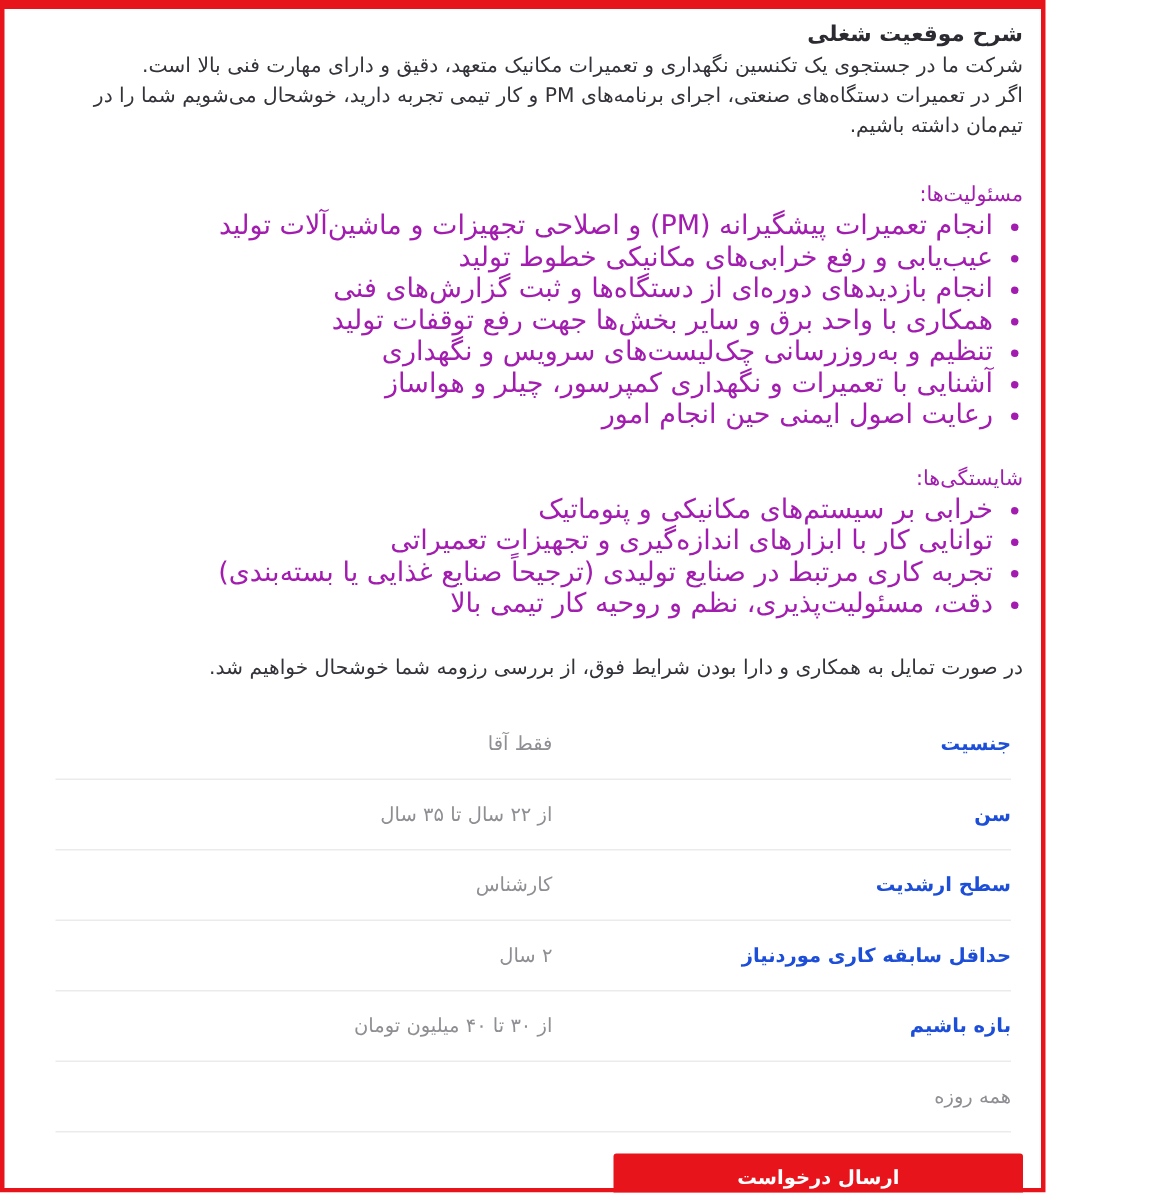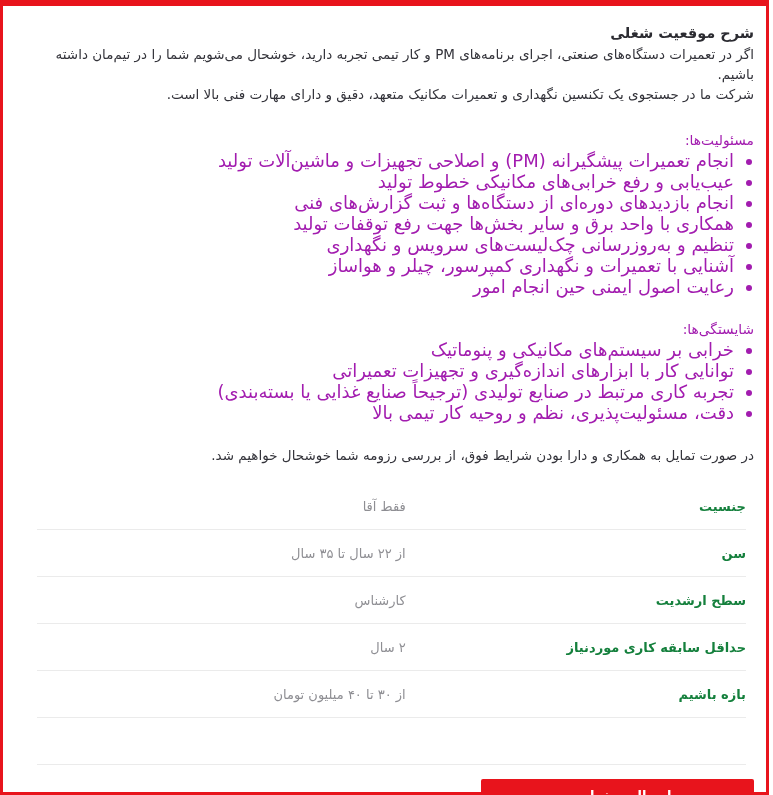--- a/index.html
+++ b/index.html
@@ -2,25 +2,25 @@
 <html lang="fa"><head>
 <meta charset="utf-8">
 <style>
   * { box-sizing: border-box; margin: 0; padding: 0; }
   html, body { background: #ffffff; }
   body {
     font-family: "DejaVu Sans", sans-serif;
     width: 773px; height: 795px; overflow: hidden;
   }
   .page {
-    width: 769px; height: 795px;
+    width: 697px; height: 795px;
     background: #ffffff;
     border: 3px solid #e8141c;
     border-top-width: 6px;
-    padding: 16px 12px 6px 34px;
+    padding: 6px 12px 6px 34px;
     direction: rtl;
     text-align: right;
     color: #33333a;
   }
   .page-title {
     font-size: 14.5px; font-weight: 700; color: #2b2b31;
     line-height: 22px;
   }
   .intro-line {
     font-size: 13.5px; line-height: 20px; color: #33333a;
@@ -44,21 +44,21 @@
     margin-bottom: 18px;
   }
   .details { padding-right: 0; padding-left: 0; margin-right: 8px; }
   .detail-row {
     display: flex; align-items: center;
     height: 47px;
     border-bottom: 1px solid #ebebeb;
   }
   .detail-label {
     flex: 0 0 48%;
-    font-size: 13px; font-weight: 700; color: #15803d;
+    font-size: 13px; font-weight: 700; color: #1d4ed8;
   }
   .detail-value {
     flex: 1;
     font-size: 13px; color: #8e8e93;
   }
   .button-row {
     margin-top: 14px;
     display: flex; justify-content: flex-start;
   }
   .submit-button {
@@ -74,22 +74,22 @@
   }
 </style>
 </head>
 <body>
 
 <div class="page">
 
   <h1 class="page-title">شرح موقعیت شغلی</h1>
 
   <div class="intro">
+    <div class="intro-line">شرکت ما در جستجوی یک تکنسین نگهداری و تعمیرات مکانیک متعهد، دقیق و دارای مهارت فنی بالا است.</div>
     <div class="intro-line">اگر در تعمیرات دستگاه‌های صنعتی، اجرای برنامه‌های PM و کار تیمی تجربه دارید، خوشحال می‌شویم شما را در تیم‌مان داشته باشیم.</div>
-    <div class="intro-line">شرکت ما در جستجوی یک تکنسین نگهداری و تعمیرات مکانیک متعهد، دقیق و دارای مهارت فنی بالا است.</div>
   </div>
 
   <div class="section">
     <div class="section-heading">مسئولیت‌ها:</div>
     <ul class="bullet-list">
       <li>انجام تعمیرات پیشگیرانه (PM) و اصلاحی تجهیزات و ماشین‌آلات تولید</li>
       <li>عیب‌یابی و رفع خرابی‌های مکانیکی خطوط تولید</li>
       <li>انجام بازدیدهای دوره‌ای از دستگاه‌ها و ثبت گزارش‌های فنی</li>
       <li>همکاری با واحد برق و سایر بخش‌ها جهت رفع توقفات تولید</li>
       <li>تنظیم و به‌روزرسانی چک‌لیست‌های سرویس و نگهداری</li>
@@ -125,20 +125,21 @@
     </div>
     <div class="detail-row">
       <div class="detail-label">حداقل سابقه کاری موردنیاز</div>
       <div class="detail-value">۲ سال</div>
     </div>
     <div class="detail-row">
       <div class="detail-label">بازه باشیم</div>
       <div class="detail-value">از ۳۰ تا ۴۰ میلیون تومان</div>
     </div>
     <div class="detail-row">
+      <div class="detail-value">همه روزه</div>
     </div>
   </div>
 
   <div class="button-row">
     <button class="submit-button">ارسال درخواست</button>
   </div>
 
 </div>
 
 </body></html>

